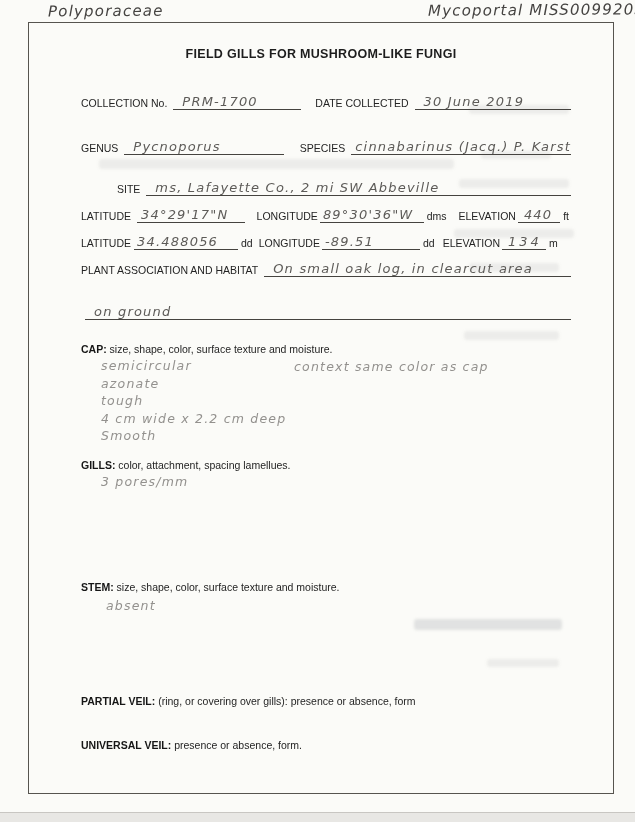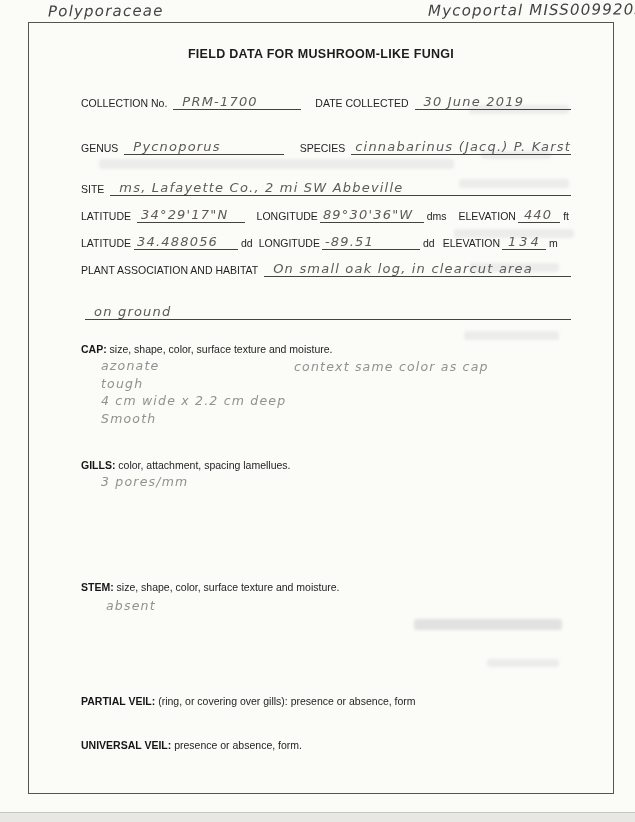--- a/index.html
+++ b/index.html
@@ -74,21 +74,21 @@
 </head>
 <body>
 
 <div class="paper">
 
   <div class="annot hw hw-dark" style="left:48px;top:2px;">Polyporaceae</div>
   <div class="annot hw hw-dark" style="left:428px;top:1px;">Mycoportal MISS0099203</div>
 
   <div class="form-box">
 
-    <div class="title">FIELD DATA FOR MUSHROOM-LIKE FUNGI</div>
+    <div class="title">FIELD GILLS FOR MUSHROOM-LIKE FUNGI</div>
 
     <div class="bleed" style="left:70px;top:136px;width:355px;height:10px;"></div>
     <div class="bleed" style="left:440px;top:82px;width:100px;height:9px;"></div>
     <div class="bleed" style="left:452px;top:128px;width:70px;height:8px;"></div>
     <div class="bleed" style="left:430px;top:156px;width:110px;height:9px;"></div>
     <div class="bleed" style="left:425px;top:206px;width:120px;height:9px;"></div>
     <div class="bleed" style="left:440px;top:240px;width:90px;height:9px;"></div>
     <div class="bleed" style="left:435px;top:308px;width:95px;height:9px;"></div>
     <div class="bleed strong" style="left:385px;top:596px;width:148px;height:11px;"></div>
     <div class="bleed" style="left:458px;top:636px;width:72px;height:8px;"></div>
@@ -108,21 +108,21 @@
       <span class="lbl">GENUS</span>
       <span class="wline" style="width:176px;">
           <span class="hw hw-mid">Pycnoporus</span>
         </span>
       <span class="lbl" style="margin-left:16px;">SPECIES</span>
       <span class="wline grow">
           <span class="hw hw-mid" style="padding-left:4px;">cinnabarinus (Jacq.) P. Karst</span>
         </span>
     </div>
 
-    <div class="row" style="top:154px;">
+    <div class="row" style="top:154px;margin-left:36px;">
       <span class="lbl">SITE</span>
       <span class="wline grow">
           <span class="hw hw-mid">ms, Lafayette Co., 2 mi SW Abbeville</span>
         </span>
     </div>
 
     <div class="row" style="top:181px;">
       <span class="lbl">LATITUDE</span>
       <span class="wline" style="width:112px;">
           <span class="hw hw-mid" style="padding-left:4px;">34°29'17"N</span>
@@ -168,20 +168,21 @@
       <span class="wline grow" style="margin-left:0;">
           <span class="hw hw-mid">on ground</span>
         </span>
     </div>
 
     <div class="sec" style="top:320px;">
       <b>CAP:</b>
       <span class="desc">size, shape, color, surface texture and moisture.</span>
     </div>
     <ul class="notes hw hw-light" style="left:72px;top:334px;">
+      <li>semicircular</li>
       <li>azonate</li>
       <li>tough</li>
       <li>4 cm wide x 2.2 cm deep</li>
       <li>Smooth</li>
     </ul>
     <div class="sidenote hw hw-light" style="left:265px;top:336px;">context same color as cap</div>
 
     <div class="sec" style="top:436px;">
       <b>GILLS:</b>
       <span class="desc">color, attachment, spacing lamellues.</span>

